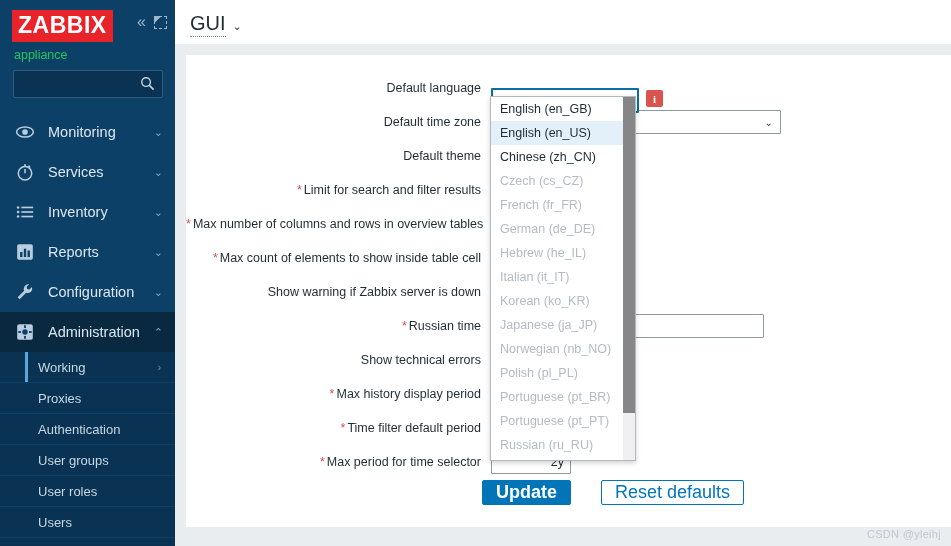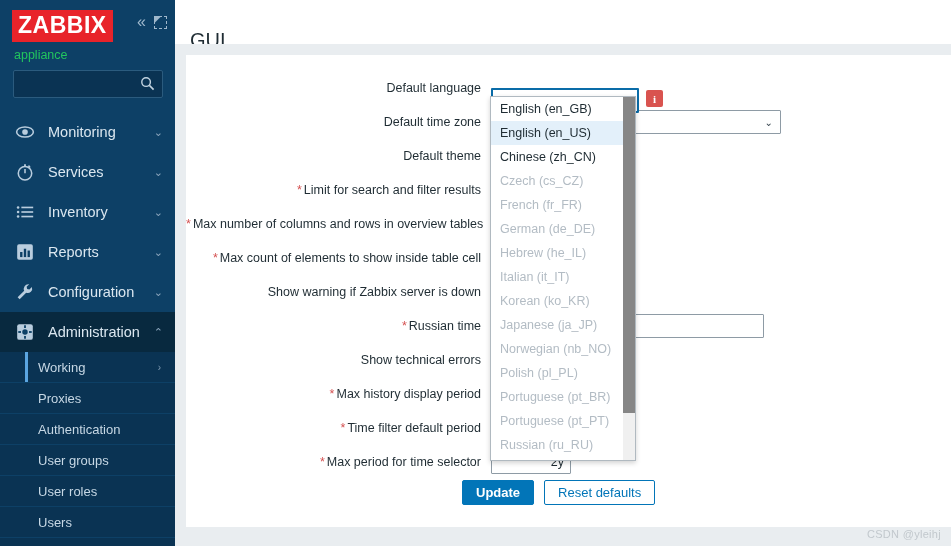--- a/index.html
+++ b/index.html
@@ -148,21 +148,20 @@
     left: 15px; top: 12px;
     display: flex; align-items: baseline; gap: 7px;
     cursor: pointer;
   }
   .page-title {
     font-size: 20px;
     color: #1f2c33;
     border-bottom: 1px dotted #768d99;
     padding-bottom: 2px;
     line-height: 1.1;
-    margin-top: 17px;
   }
   .title-chev {
     font-size: 11px; color: #2a3a44;
   }
 
   
   .content-bg {
     position: absolute;
     left: 175px; top: 44px;
     width: 776px; height: 502px;
@@ -302,26 +301,27 @@
   
   .btn-row {
     position: absolute;
     left: 0; top: 425px;
     width: 765px;
     display: flex; gap: 10px;
     padding-left: 276px;
   }
   .btn {
     height: 25px;
-    font-size: 13px;
+    font-size: 18px;
     font-family: "Liberation Sans", sans-serif;
     border-radius: 2px;
     cursor: pointer;
     display: flex; align-items: center; justify-content: center;
     padding: 0 13px;
+    margin-left: 20px;
   }
   .btn-primary {
     background: #0275b8;
     color: #ffffff;
     border: 1px solid #0275b8;
     font-weight: bold;
   }
   .btn-secondary {
     background: #ffffff;
     color: #0275b8;

